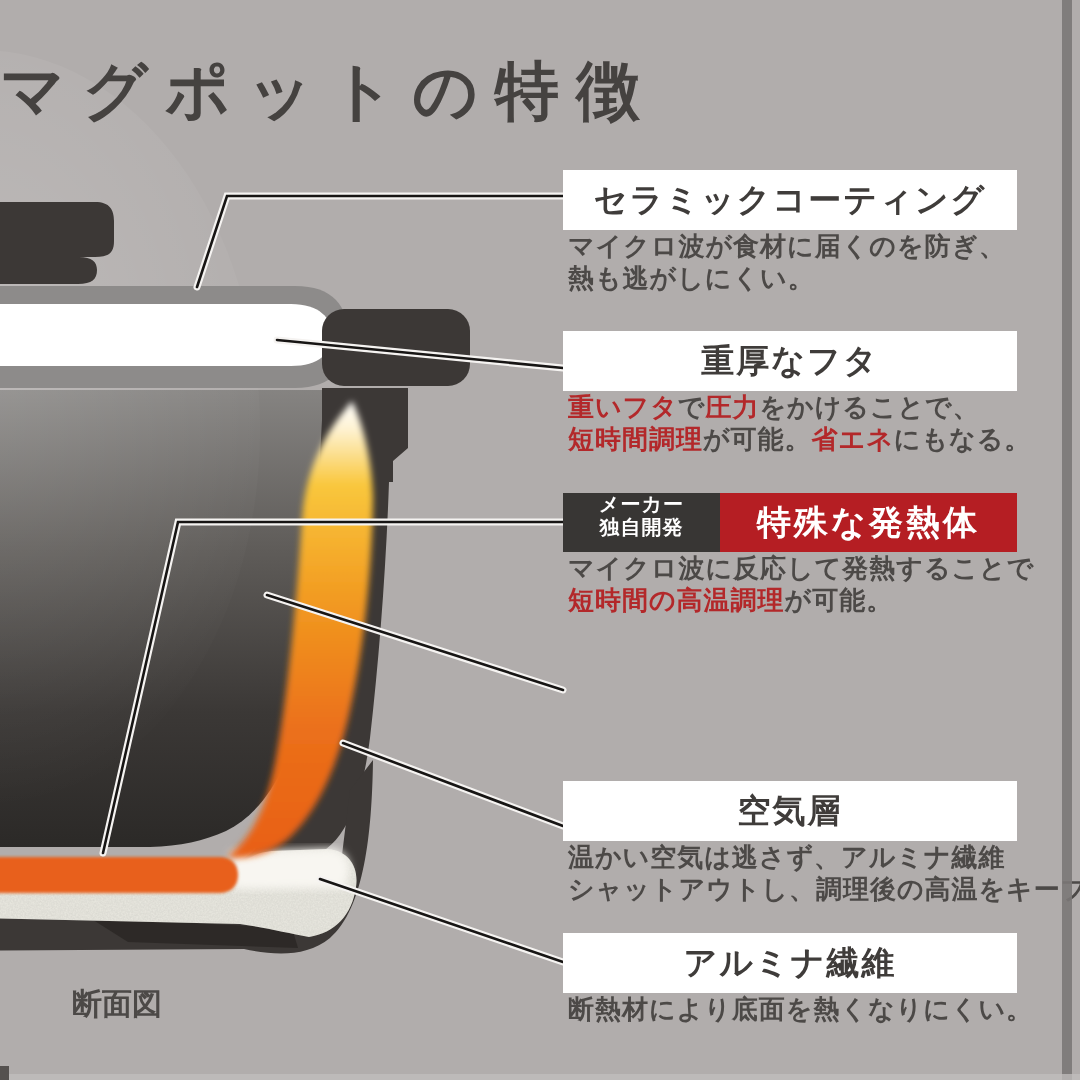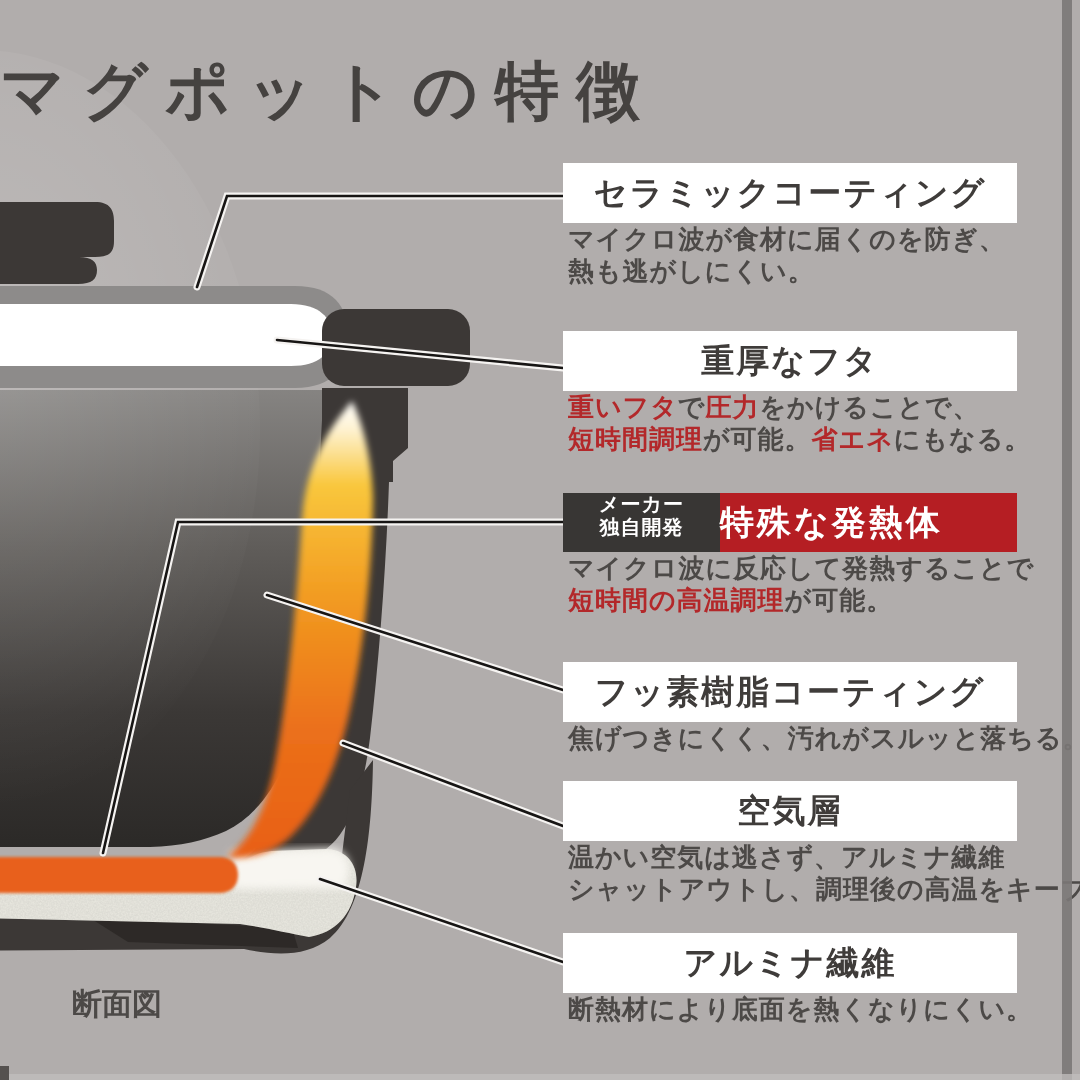--- a/index.html
+++ b/index.html
@@ -19,21 +19,21 @@
     color:var(--body-text);z-index:3}
   .feature{position:absolute;left:563px;width:454px;z-index:2}
   .label-box{width:454px;height:60px;background:var(--box-white);
     display:flex;align-items:center;justify-content:center;
     font-size:33px;font-weight:bold;color:#3f3c3a;letter-spacing:2px}
   .split-bar{width:454px;height:59px;display:flex}
   .badge-box{width:157px;height:59px;background:var(--badge-black);color:#fff;
     display:flex;flex-direction:column;align-items:center;justify-content:flex-start;
     font-size:20px;font-weight:bold;line-height:23px;letter-spacing:1px}
   .red-box{width:297px;height:59px;background:var(--heater-red);color:#fff;
-    display:flex;align-items:center;justify-content:flex-start;
+    display:flex;align-items:center;justify-content:center;
     font-size:34px;font-weight:bold;letter-spacing:3px}
   .desc{padding-left:5px;font-size:26px;font-weight:bold;
     color:var(--body-text);line-height:32px;letter-spacing:1px;white-space:nowrap}
   .desc .red{color:var(--accent-red)}
   .edge-right{position:absolute;left:1062px;top:0;width:10px;height:1080px;
     background:#7b7877;opacity:.9;z-index:4}
   .edge-bottom{position:absolute;left:0;top:1074px;width:1080px;height:6px;
     background:#c2bfbe;opacity:.75;z-index:4}
   .edge-corner{position:absolute;left:0;top:1066px;width:9px;height:14px;
     background:#55514f;z-index:5}
@@ -115,21 +115,21 @@
       <polyline stroke="#171514" stroke-width="2.6" points="267,595 563,690"></polyline>
       <polyline stroke="#f5f3f1" stroke-width="7" points="343,743 563,826"></polyline>
       <polyline stroke="#171514" stroke-width="2.6" points="343,743 563,826"></polyline>
       <polyline stroke="#f5f3f1" stroke-width="7" points="320,879 563,962"></polyline>
       <polyline stroke="#171514" stroke-width="2.6" points="320,879 563,962"></polyline>
     </g>
   </svg>
 
   <div class="page-title">マグポットの特徴</div>
 
-  <div class="feature" style="top:163px">
+  <div class="feature" style="top:170px">
     <div class="label-box">
       <span>セラミックコーティング</span>
     </div>
     <div class="desc"><span>マイクロ波が食材に届くのを防ぎ、</span><br><span>熱も逃がしにくい。</span></div>
   </div>
 
   <div class="feature" style="top:331px">
     <div class="label-box">
       <span>重厚なフタ</span>
     </div>
@@ -142,26 +142,20 @@
         <span>メーカー</span>
         <span>独自開発</span>
       </div>
       <div class="red-box">
         <span>特殊な発熱体</span>
       </div>
     </div>
     <div class="desc"><span>マイクロ波に反応して発熱することで</span><br><span class="red">短時間の高温調理</span><span>が可能。</span></div>
   </div>
 
-  <div class="feature" style="top:662px">
-    <div class="label-box">
-      <span>フッ素樹脂コーティング</span>
-    </div>
-    <div class="desc"><span>焦げつきにくく、汚れがスルッと落ちる。</span></div>
-  </div>
 
   <div class="feature" style="top:781px">
     <div class="label-box">
       <span>空気層</span>
     </div>
     <div class="desc"><span>温かい空気は逃さず、アルミナ繊維</span><br><span>シャットアウトし、調理後の高温をキープ。</span></div>
   </div>
 
   <div class="feature" style="top:933px">
     <div class="label-box">

